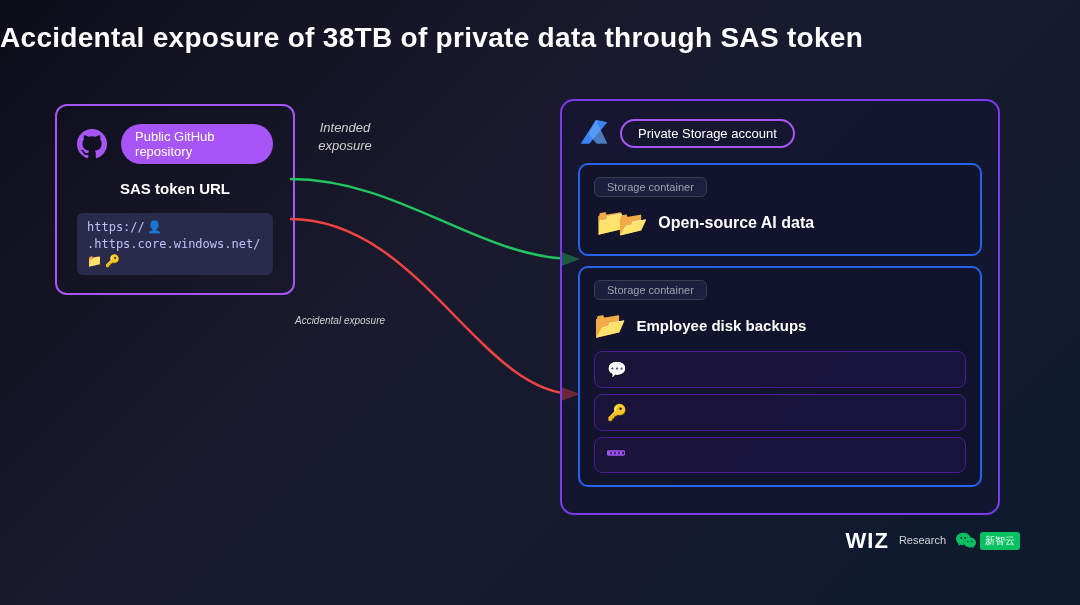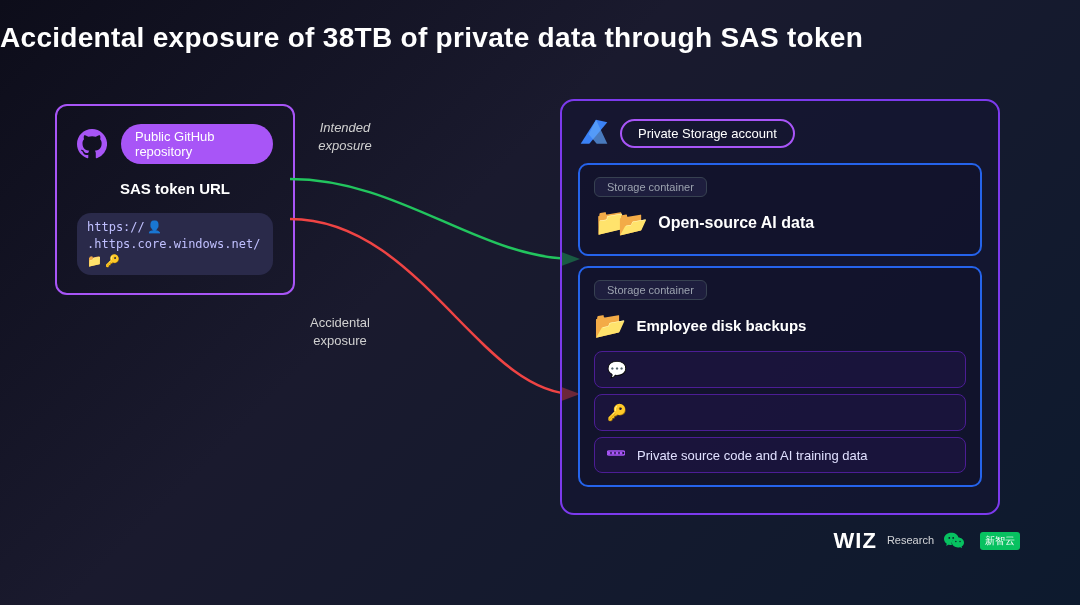--- a/index.html
+++ b/index.html
@@ -57,21 +57,21 @@
     .sas-title {
       color: #ffffff;
       font-size: 15px;
       font-weight: 600;
       margin-bottom: 16px;
       text-align: center;
     }
 
     .sas-url {
       background: #2a2a4a;
-      border-radius: 14px;
+      border-radius: 6px;
       padding: 7px 10px;
       color: #c0c0ff;
       font-size: 12px;
       font-family: monospace;
       display: flex;
       align-items: center;
       gap: 3px;
       flex-wrap: wrap;
     }
 
@@ -181,21 +181,21 @@
           <span style="color:#a855f7;">🔑</span>
         </div>
       </div>
     </div>
 
     <div style="position: absolute; left: 300px; top: 55px; color: #d0d0d0; font-size: 13px; font-style: italic; text-align: center; line-height: 1.4; width: 90px;">
       <span>Intended
 exposure</span>
     </div>
 
-    <div style="position: absolute; left: 290px; top: 250px; color: #d0d0d0; font-size: 13px; text-align: center; line-height: 1.4; width: 100px;">
+    <div style="position: absolute; left: 290px; top: 250px; color: #d0d0d0; font-size: 10px; font-style: italic; text-align: center; line-height: 1.4; width: 100px;">
       <span>Accidental
 exposure</span>
     </div>
 
     <svg style="position:absolute; top:0; left:0; width:1080px; height:520px; pointer-events:none;">
 
       <defs>
         <marker id="arrowGreen" markerWidth="8" markerHeight="8" refX="6" refY="3" orient="auto">
           <path d="M0,0 L0,6 L8,3 z" fill="#22c55e"></path>
         </marker>
@@ -251,33 +251,32 @@
             <div class="exposure-item">
               <span class="item-icon">
                 <svg width="18" height="14" viewBox="0 0 18 14" fill="none">
                   <rect x="0" y="5" width="18" height="4" rx="2" fill="none" stroke="#a855f7" stroke-width="1.5"></rect>
                   <circle cx="2" cy="7" r="1.5" fill="#a855f7"></circle>
                   <circle cx="6" cy="7" r="1.5" fill="#a855f7"></circle>
                   <circle cx="10" cy="7" r="1.5" fill="#a855f7"></circle>
                   <circle cx="14" cy="7" r="1.5" fill="#a855f7"></circle>
                 </svg>
               </span>
-              <span>Private source code and AI training data</span>
             </div>
 
           </div>
         </div>
 
       </div>
     </div>
 
     <div style="position: absolute; bottom: 30px; right: 60px; display: flex; align-items: center; gap: 10px;">
       <div style="color:#fff; font-size:22px; font-weight:900; letter-spacing:1px;">WIZ</div>
       <div style="color:#fff; font-size:11px; opacity:0.8; line-height:1.2;">Research</div>
-      <div style="display:flex; align-items:center; gap:16px;">
+      <div style="display:flex; align-items:center; gap:4px;">
 
         <svg width="20" height="20" viewBox="0 0 24 24" fill="#07c160">
           <path d="M8.691 2.188C3.891 2.188 0 5.476 0 9.53c0 2.212 1.17 4.203 3.002 5.55a.59.59 0 01.213.665l-.39 1.48c-.019.07-.048.141-.048.213 0 .163.13.295.29.295a.326.326 0 00.167-.054l1.903-1.114a.864.864 0 01.717-.098 10.16 10.16 0 002.837.403c.276 0 .543-.027.811-.05-.857-2.578.157-4.972 1.932-6.446 1.762-1.463 4.065-1.877 6.22-1.24C17.067 4.352 13.238 2.188 8.691 2.188zm-2.33 5.136a1.055 1.055 0 110 2.11 1.055 1.055 0 010-2.11zm4.66 0a1.055 1.055 0 110 2.11 1.055 1.055 0 010-2.11z"></path>
           <path d="M24 13.834c0-3.292-3.245-5.97-7.24-5.97-4 0-7.245 2.678-7.245 5.97 0 3.295 3.246 5.97 7.245 5.97.804 0 1.576-.107 2.296-.3a.7.7 0 01.58.08l1.54.9a.264.264 0 00.135.044.236.236 0 00.235-.236c0-.058-.023-.115-.038-.172l-.316-1.198a.48.48 0 01.173-.54C23.037 17.69 24 15.857 24 13.834zm-9.743-.35a.857.857 0 110-1.713.857.857 0 010 1.713zm5.007 0a.857.857 0 110-1.713.857.857 0 010 1.713z"></path>
         </svg>
         <div style="background:#07c160; border-radius:3px; padding:2px 5px; color:white; font-size:10px;">新智云</div>
       </div>
     </div>
 
   </div>

